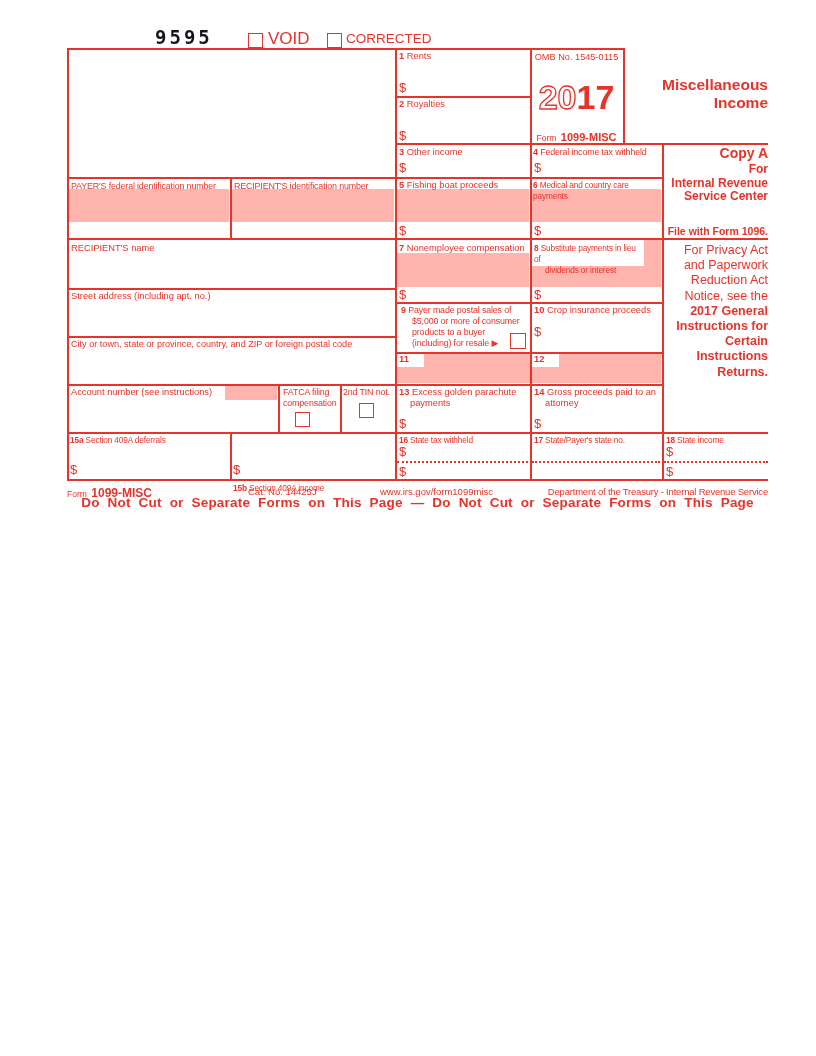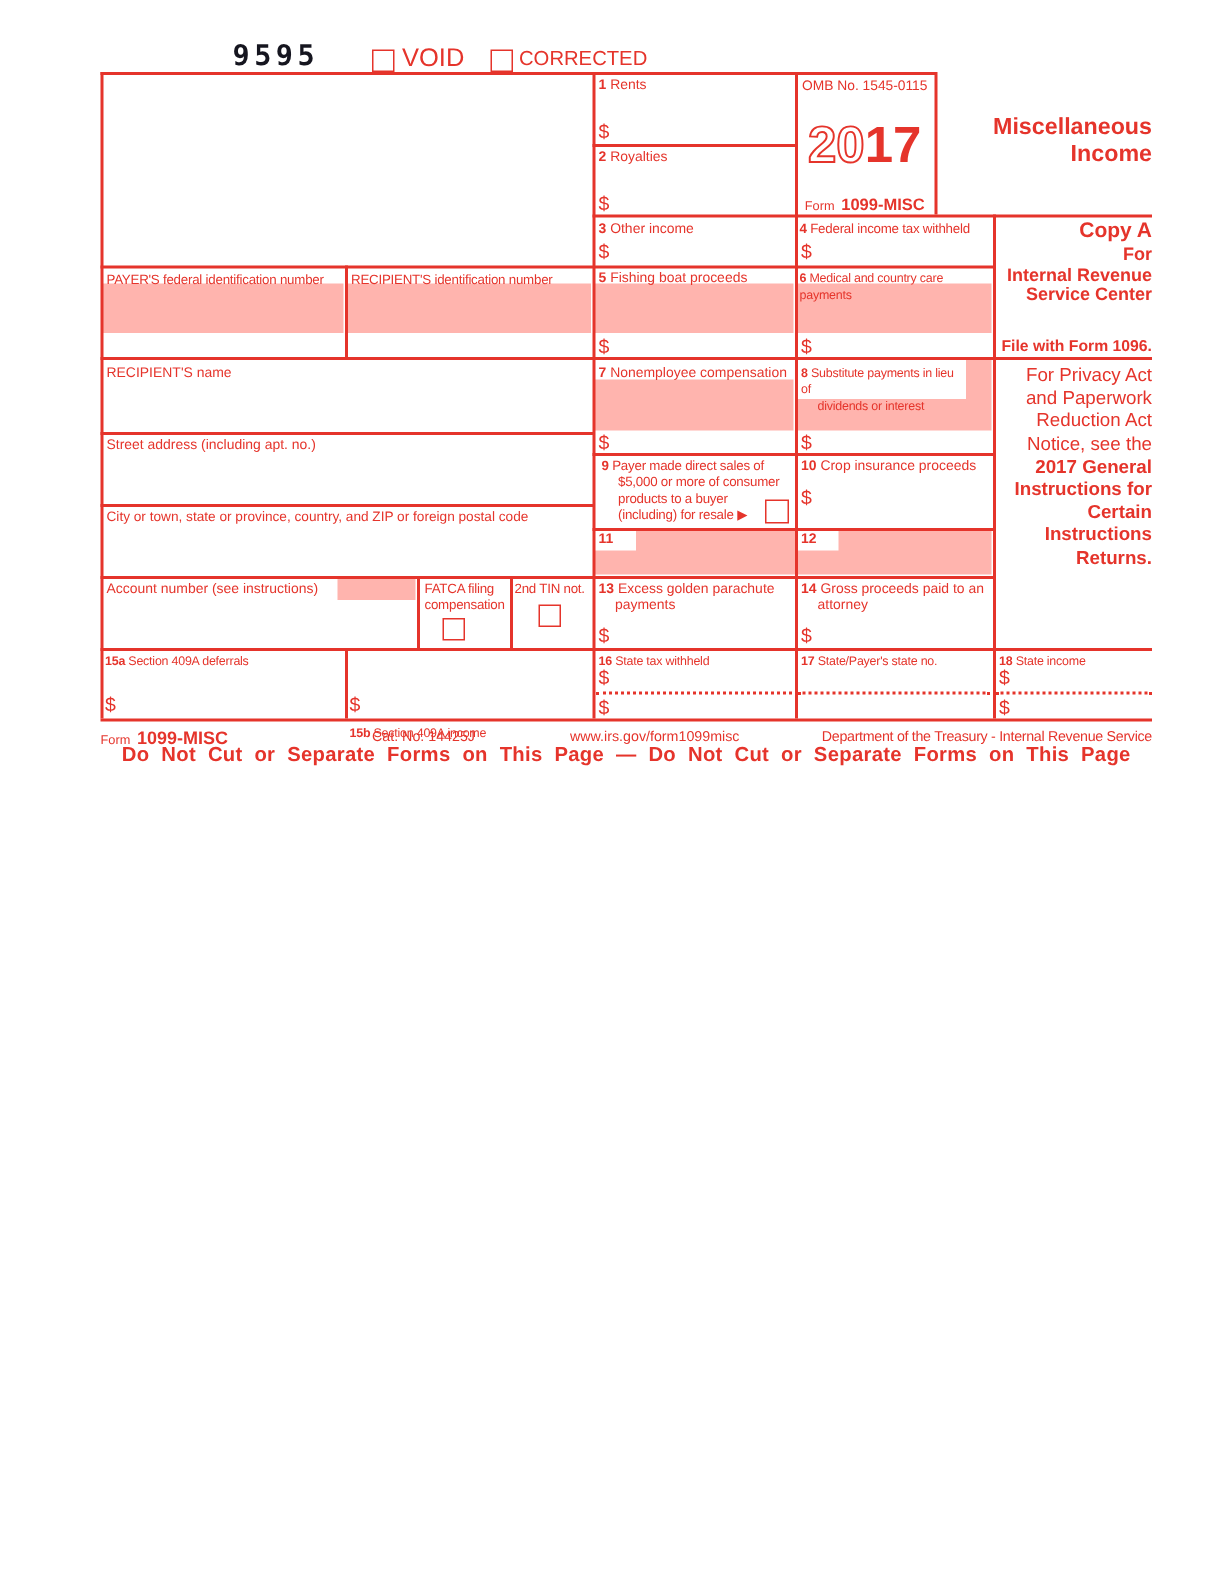--- a/index.html
+++ b/index.html
@@ -106,21 +106,21 @@
   <div class="lbl cond" style="left:533px;top:180px;width:128px;"><span class="num">6</span> <span>Medical and country care payments</span></div>
   <div class="dollar" style="left:534px;top:223px;">$</div>
   <div class="lbl" style="left:399px;top:243px;"><span class="num">7</span> <span>Nonemployee compensation</span></div>
   <div class="dollar" style="left:399px;top:287px;">$</div>
   <div class="lbl cond" style="left:534px;top:243px;width:110px;">
     <div><span class="num">8</span> <span>Substitute payments in lieu of</span></div>
     <div class="ind">dividends or interest</div>
   </div>
   <div class="dollar" style="left:534px;top:287px;">$</div>
   <div class="lbl sm" style="left:401px;top:305px;width:120px;">
-    <div><span class="num">9</span> <span>Payer made direct sales of</span></div>
+    <div><span class="num">9</span> <span>Payer made postal sales of</span></div>
     <div class="ind">$5,000 or more of consumer</div>
     <div class="ind">products to a buyer</div>
     <div class="ind">(including) for resale ▶</div>
   </div>
   <div class="cb" style="left:510px;top:333px;width:14px;height:14px;"></div>
   <div class="lbl" style="left:534px;top:305px;"><span class="num">10</span> <span>Crop insurance proceeds</span></div>
   <div class="dollar" style="left:534px;top:324px;">$</div>
   <div class="lbl num" style="left:399px;top:354px;">11</div>
   <div class="lbl num" style="left:534px;top:354px;">12</div>
   <div class="lbl" style="left:399px;top:387px;width:125px;">

